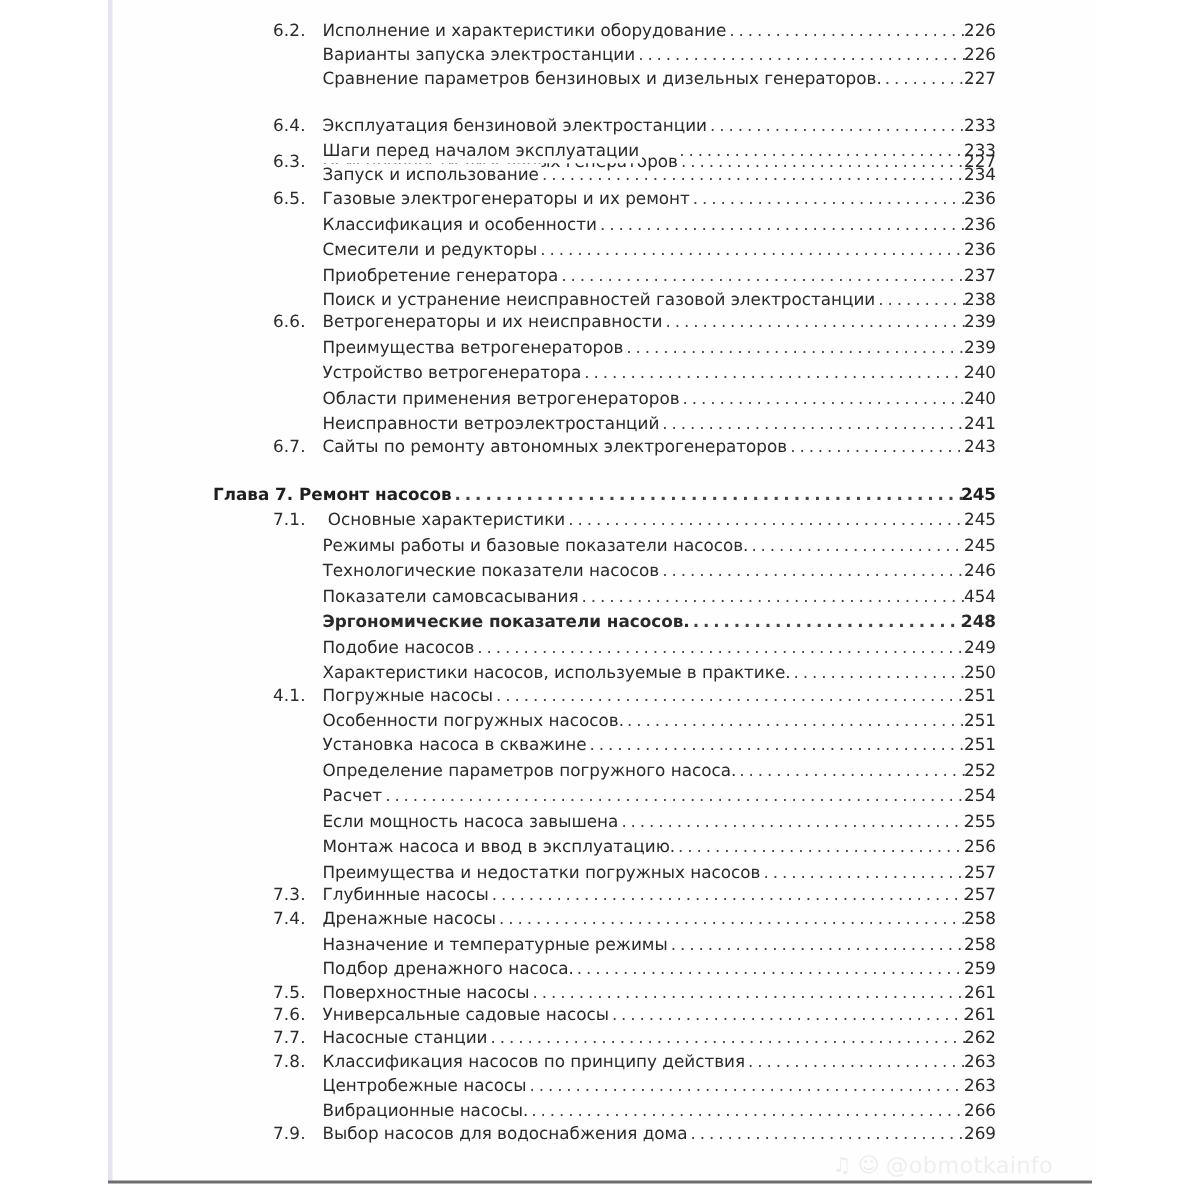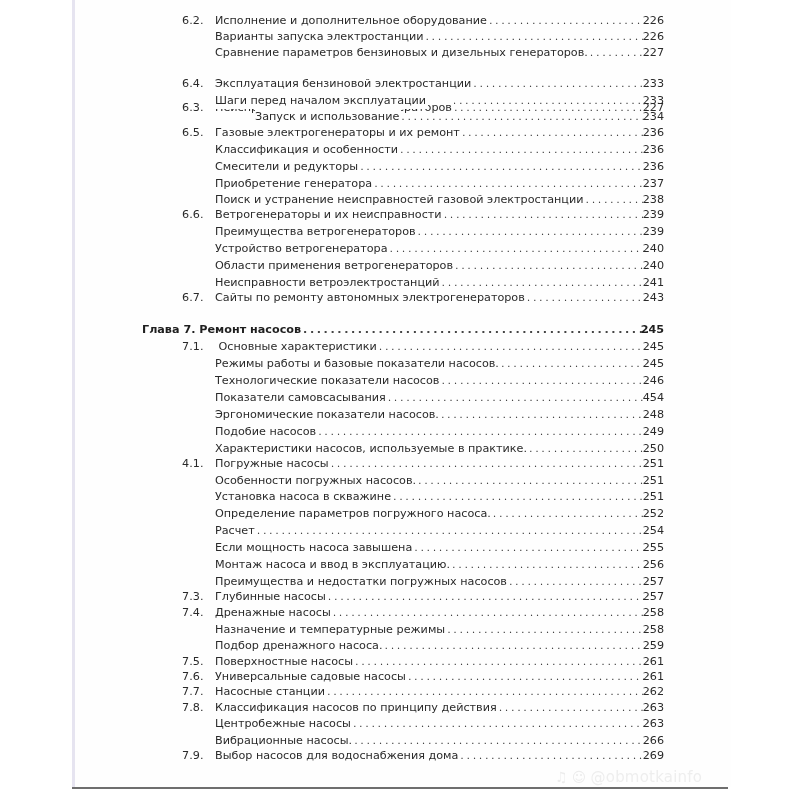--- a/index.html
+++ b/index.html
@@ -55,21 +55,21 @@
 </head>
 <body>
 
 <div class="page"></div>
 <div class="bottom-rule"></div>
 
 <div class="toc" id="toc">
     <div class="row" style="top: 13px;">
       <span class="num">6.2.</span>
       <div class="title-wrap">
-        <span class="title" style="white-space: pre;">Исполнение и дополнительное оборудование</span>
+        <span class="title" style="white-space: pre;">Исполнение и характеристики оборудование</span>
         <span class="dots"></span>
       </div>
       <span class="page-num">226</span>
     </div>
     <div class="row" style="top: 29px;">
       <span class="num"></span>
       <div class="title-wrap">
         <span class="title" style="white-space: pre;">Варианты запуска электростанции</span>
         <span class="dots"></span>
       </div>
@@ -103,21 +103,21 @@
       <span class="num"></span>
       <div class="title-wrap">
         <span class="title" style="white-space: pre;">Шаги перед началом эксплуатации</span>
         <span class="dots"></span>
       </div>
       <span class="page-num">233</span>
     </div>
     <div class="row" style="top: 109px;">
       <span class="num"></span>
       <div class="title-wrap">
-        <span class="title" style="white-space: pre; margin-left: 40px;">Запуск и использование</span>
+        <span class="title" style="white-space: pre;">Запуск и использование</span>
         <span class="dots"></span>
       </div>
       <span class="page-num">234</span>
     </div>
     <div class="row" style="top: 125px;">
       <span class="num">6.5.</span>
       <div class="title-wrap">
         <span class="title" style="white-space: pre;">Газовые электрогенераторы и их ремонт</span>
         <span class="dots"></span>
       </div>
@@ -235,21 +235,21 @@
       <span class="page-num">246</span>
     </div>
     <div class="row" style="top: 390px;">
       <span class="num"></span>
       <div class="title-wrap">
         <span class="title" style="white-space: pre;">Показатели самовсасывания</span>
         <span class="dots"></span>
       </div>
       <span class="page-num">454</span>
     </div>
-    <div class="row" style="top: 407px;">
+    <div class="row" style="top: 407px; font-weight: bold;">
       <span class="num"></span>
       <div class="title-wrap">
         <span class="title" style="white-space: pre;">Эргономические показатели насосов.</span>
         <span class="dots"></span>
       </div>
       <span class="page-num">248</span>
     </div>
     <div class="row" style="top: 424px;">
       <span class="num"></span>
       <div class="title-wrap">

